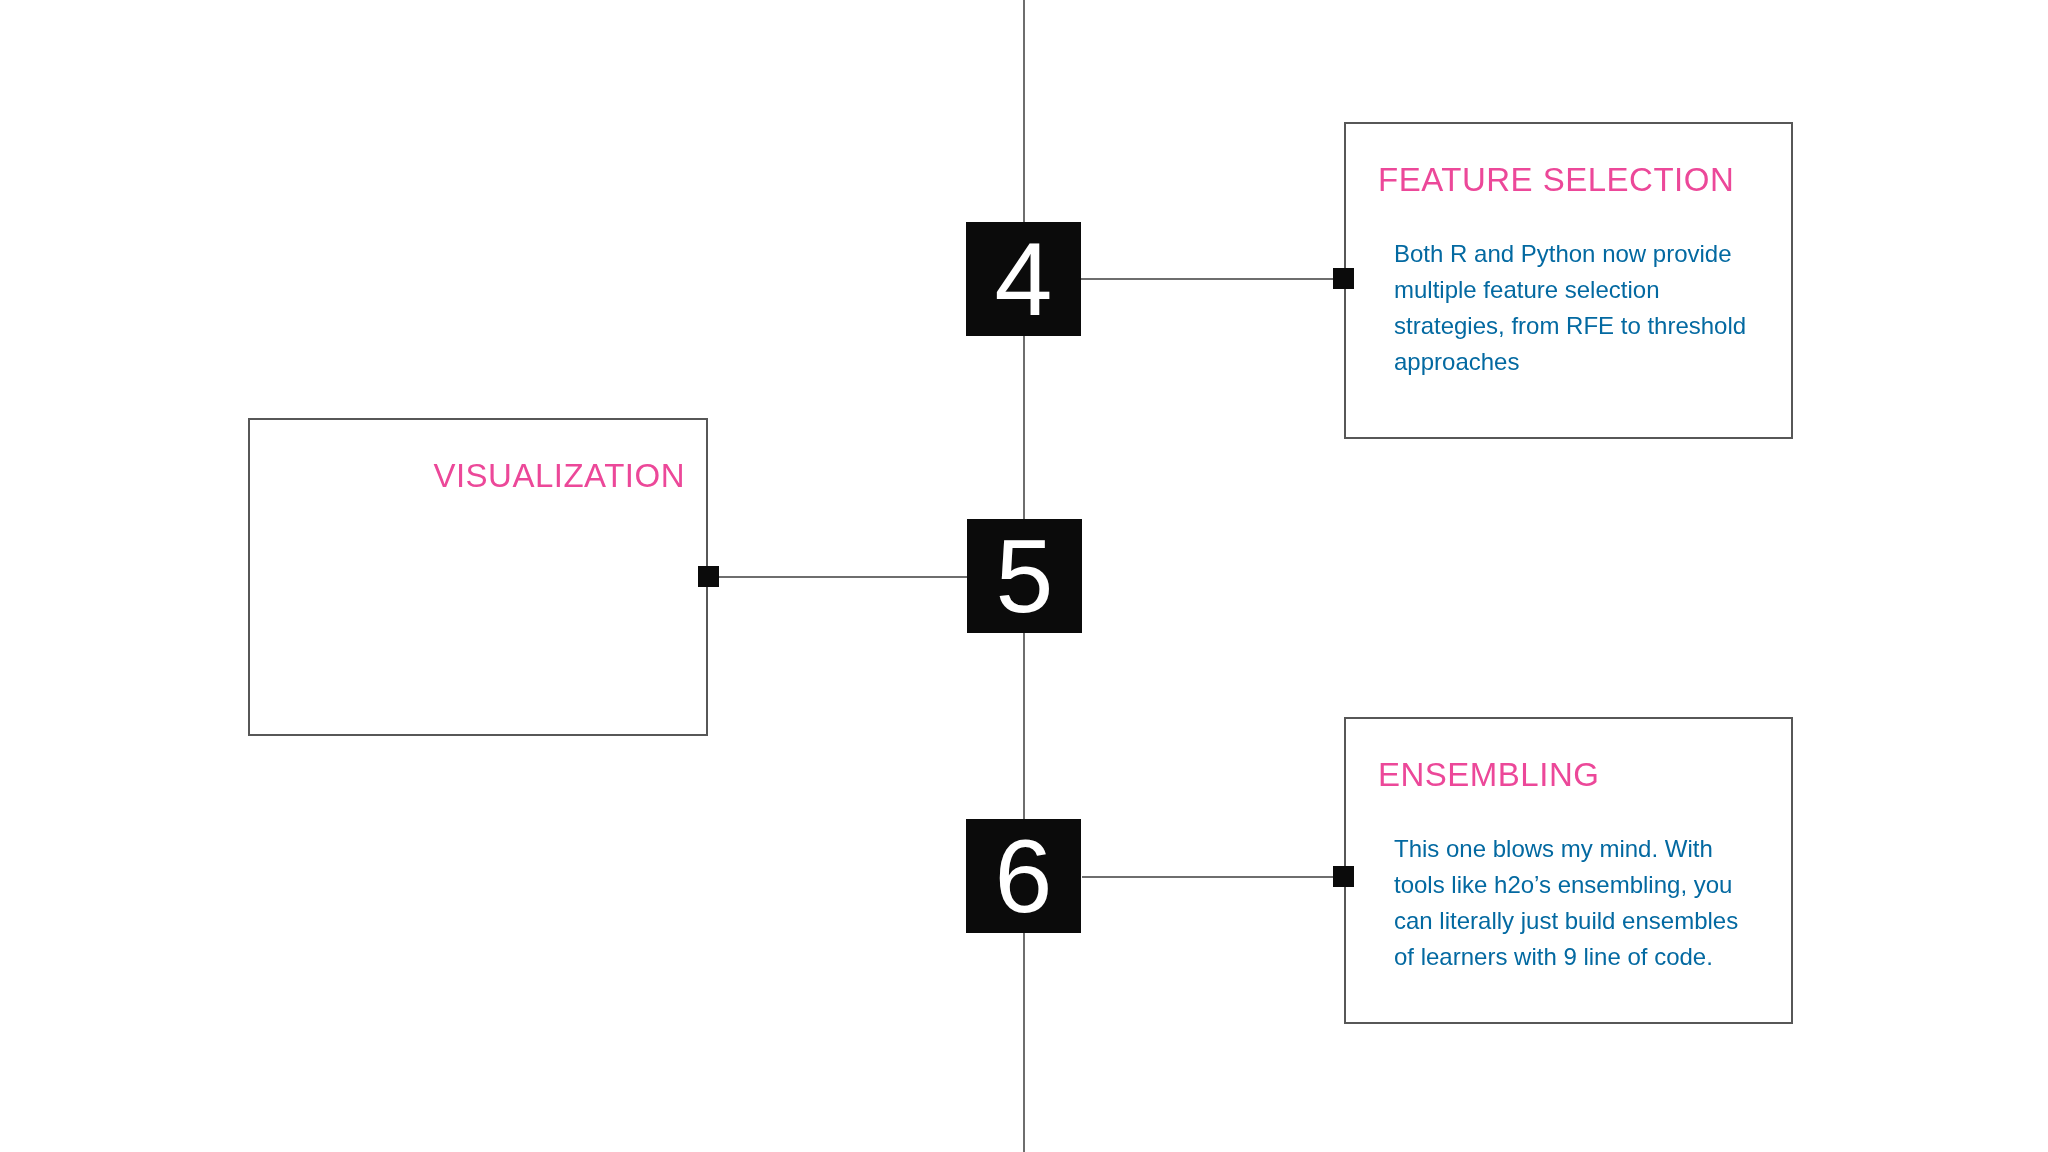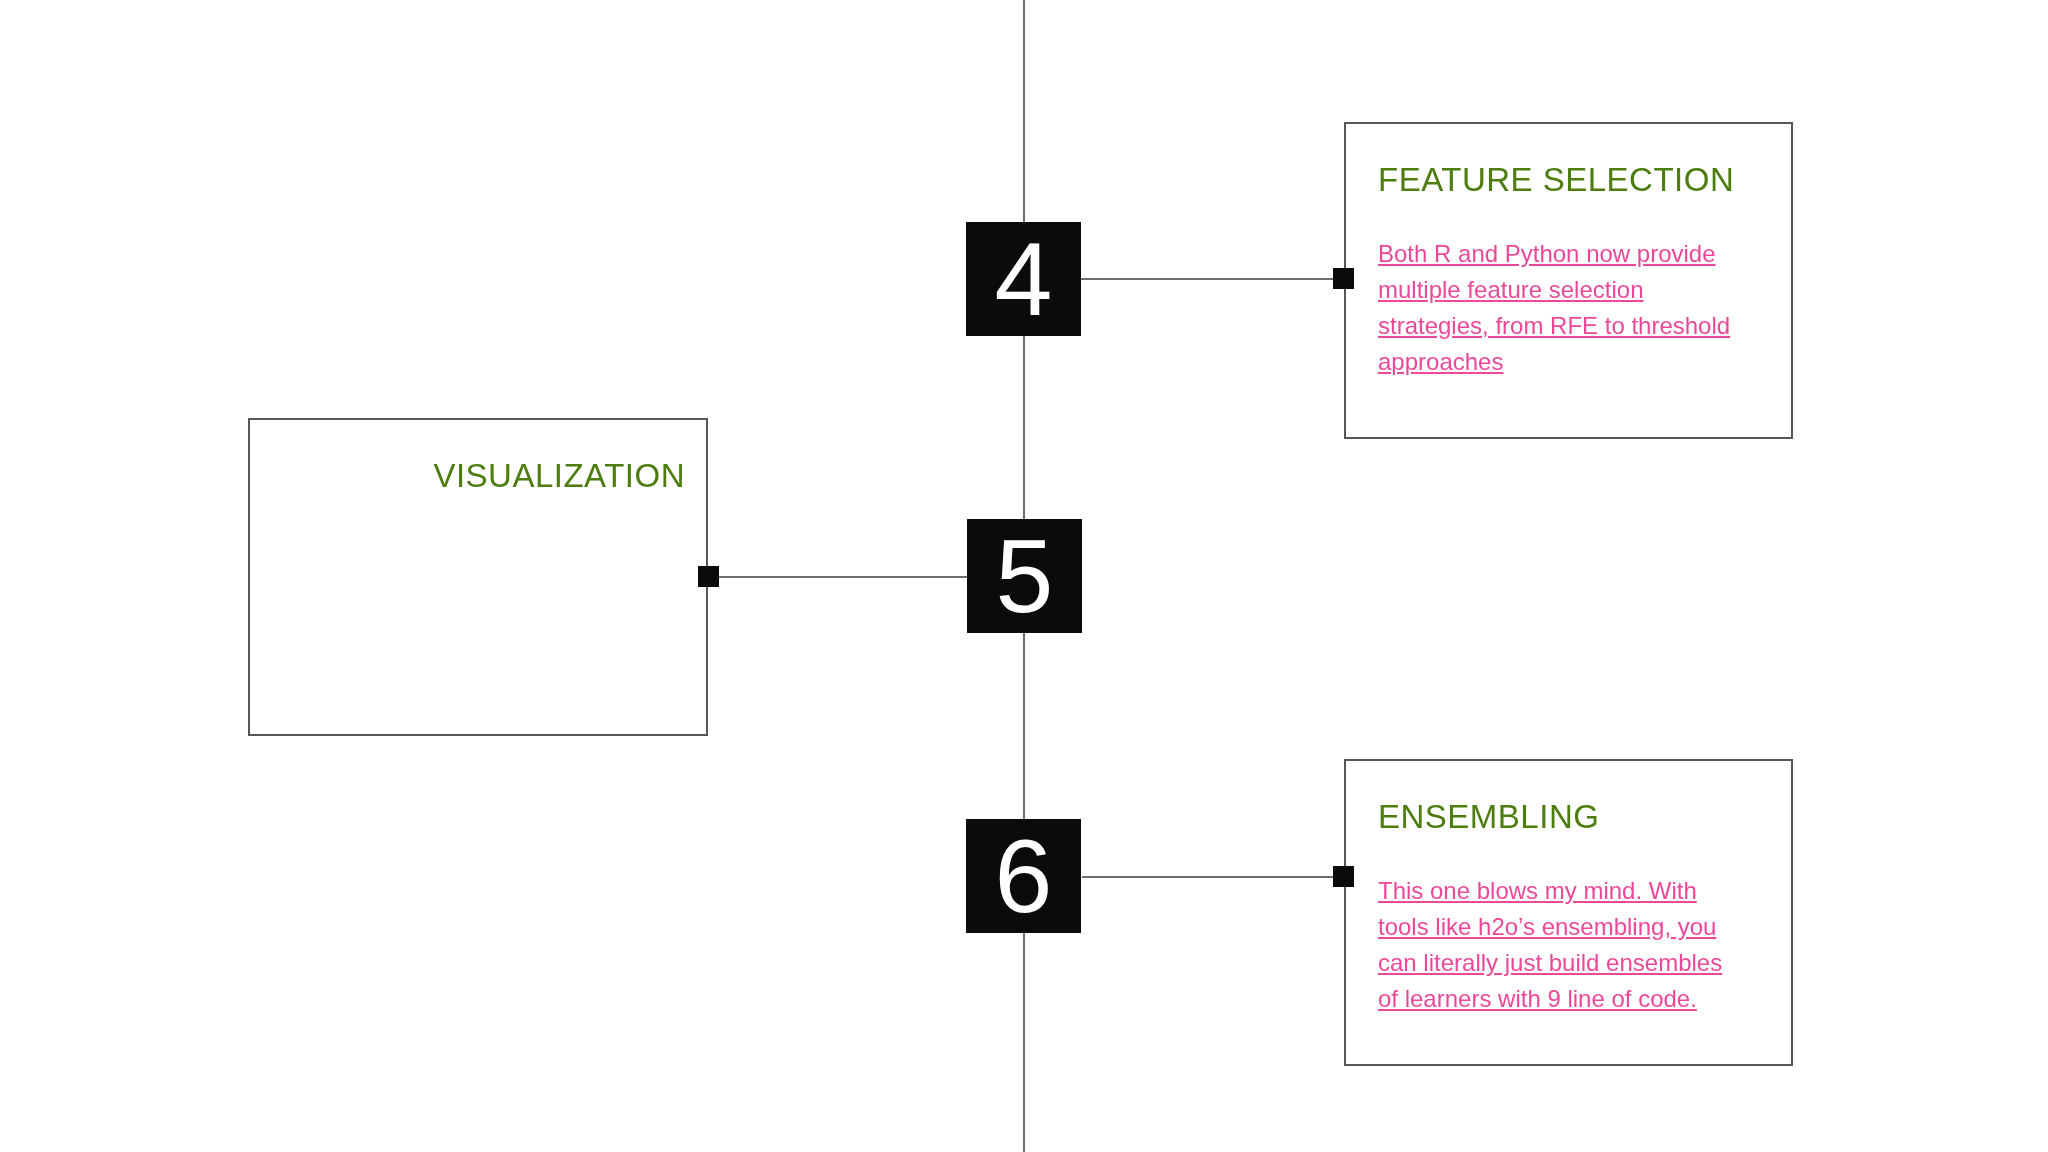--- a/index.html
+++ b/index.html
@@ -37,37 +37,36 @@
   .card {
     position: absolute;
     box-sizing: border-box;
     background: #ffffff;
     border: 2px solid #575757;
     padding: 36px 32px;
     z-index: 2;
   }
   .card.feature { left: 1344px; top: 122px; width: 449px; height: 317px; }
   .card.viz     { left: 248px;  top: 418px; width: 460px; height: 318px; text-align: right; padding-right: 21px; }
-  .card.ens     { left: 1344px; top: 759px; width: 449px; height: 307px; }
+  .card.ens     { left: 1344px; top: 717px; width: 449px; height: 307px; }
   .card-title {
     font-size: 33px;
     line-height: 40px;
     letter-spacing: 0.5px;
-    color: #4d7c0f;
+    color: #ec4899;
     white-space: pre;
     margin: 0 0 36px 0;
     font-weight: 400;
   }
   .card-body {
     font-size: 24px;
     line-height: 36px;
-    color: #ec4899;
+    color: #0369a1;
     white-space: pre;
-    margin: 0;
-    text-decoration: underline;
+    margin: 16px;
   }
   .node {
     position: absolute;
     width: 115px;
     height: 114px;
     background: #0b0b0b;
     color: #ffffff;
     display: flex;
     align-items: center;
     justify-content: center;

